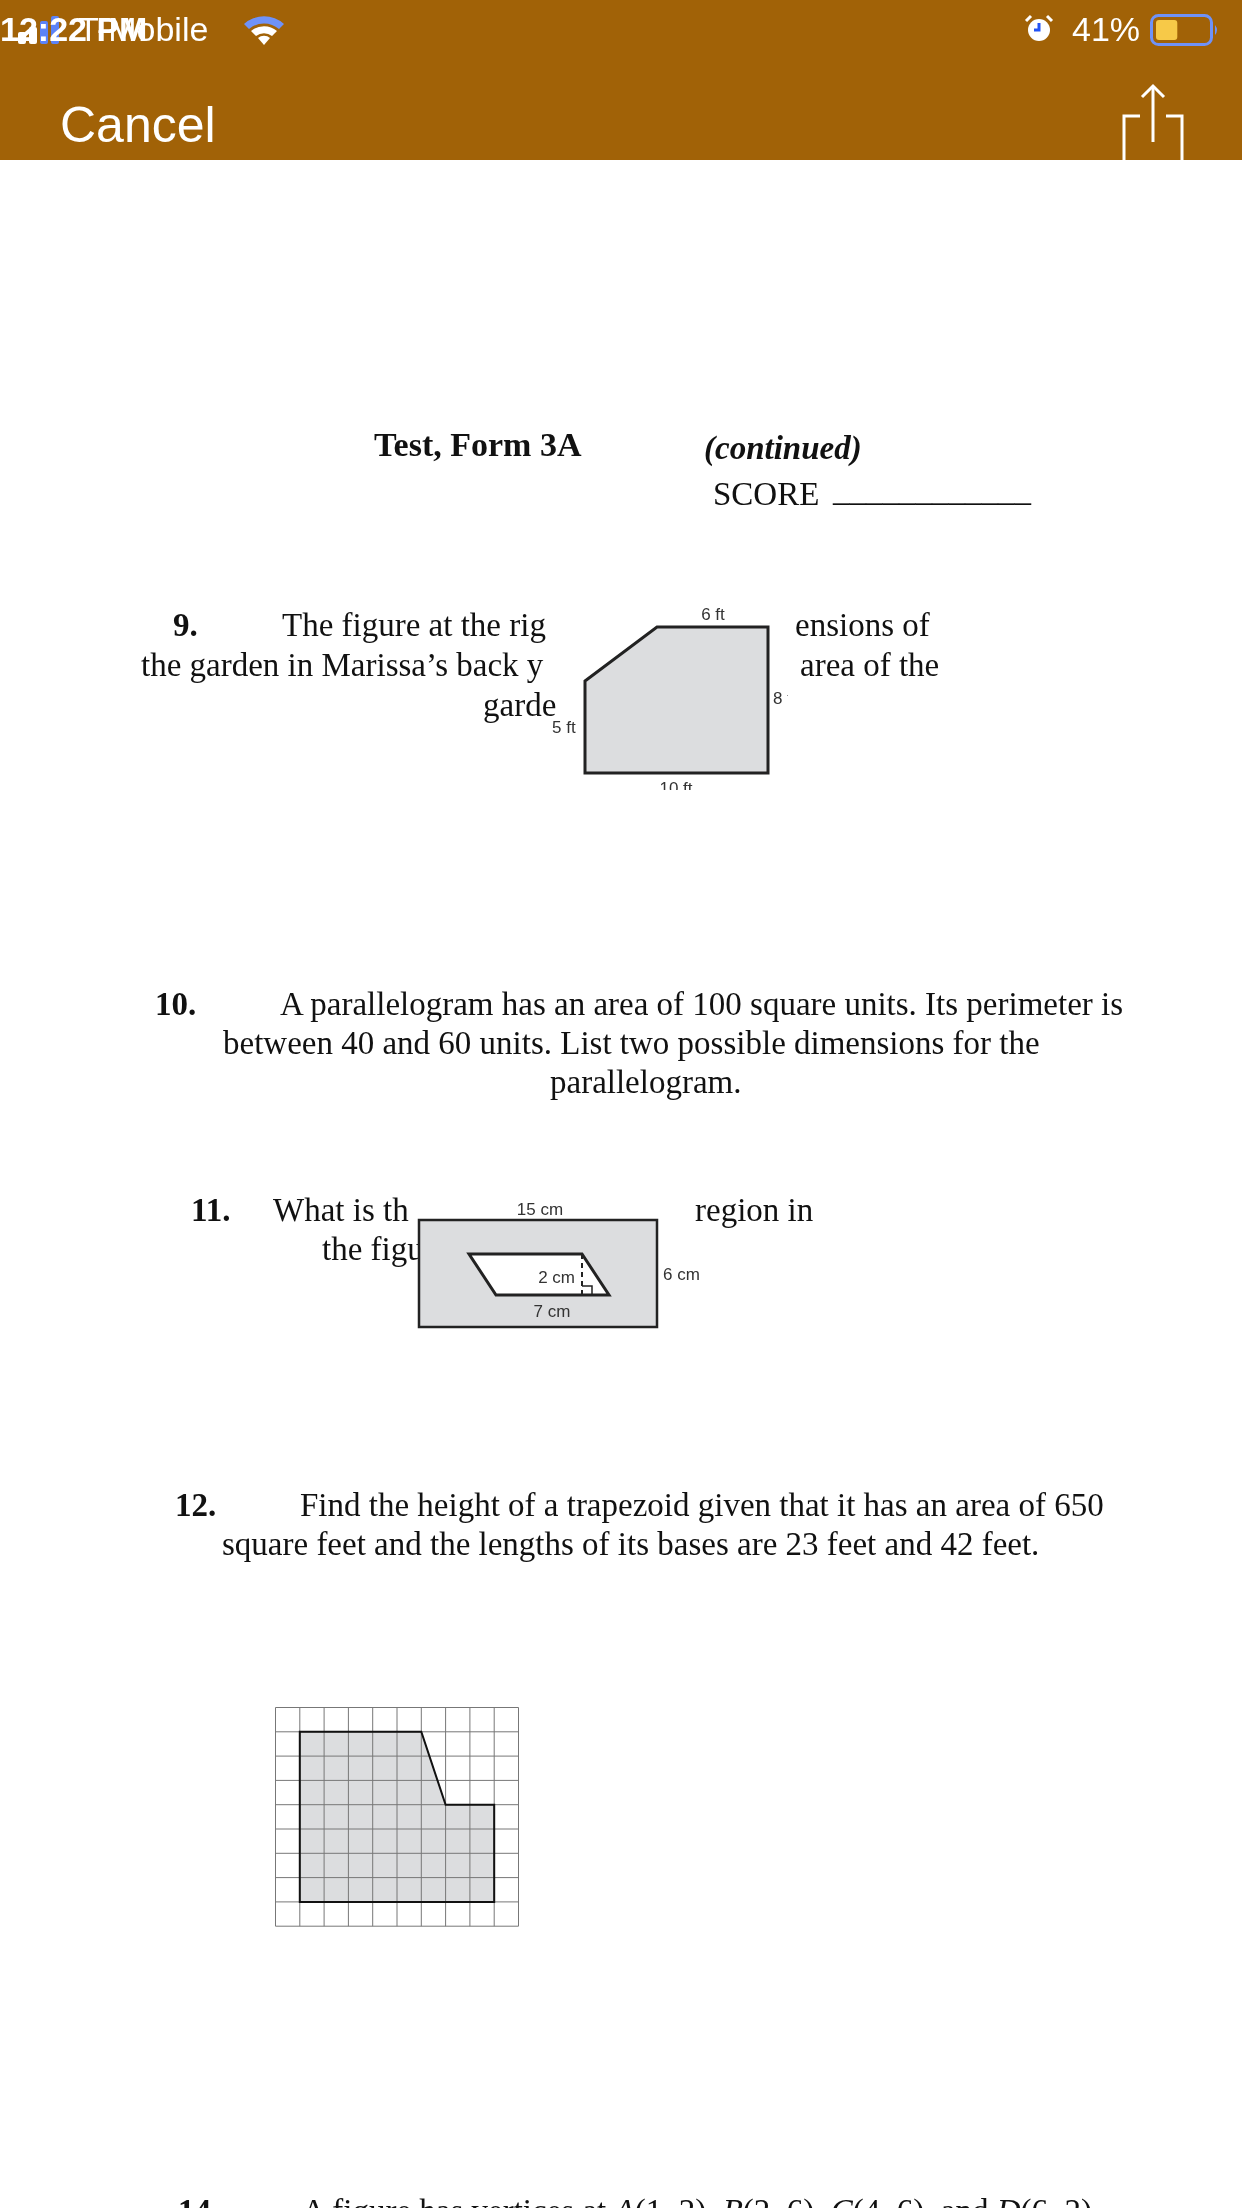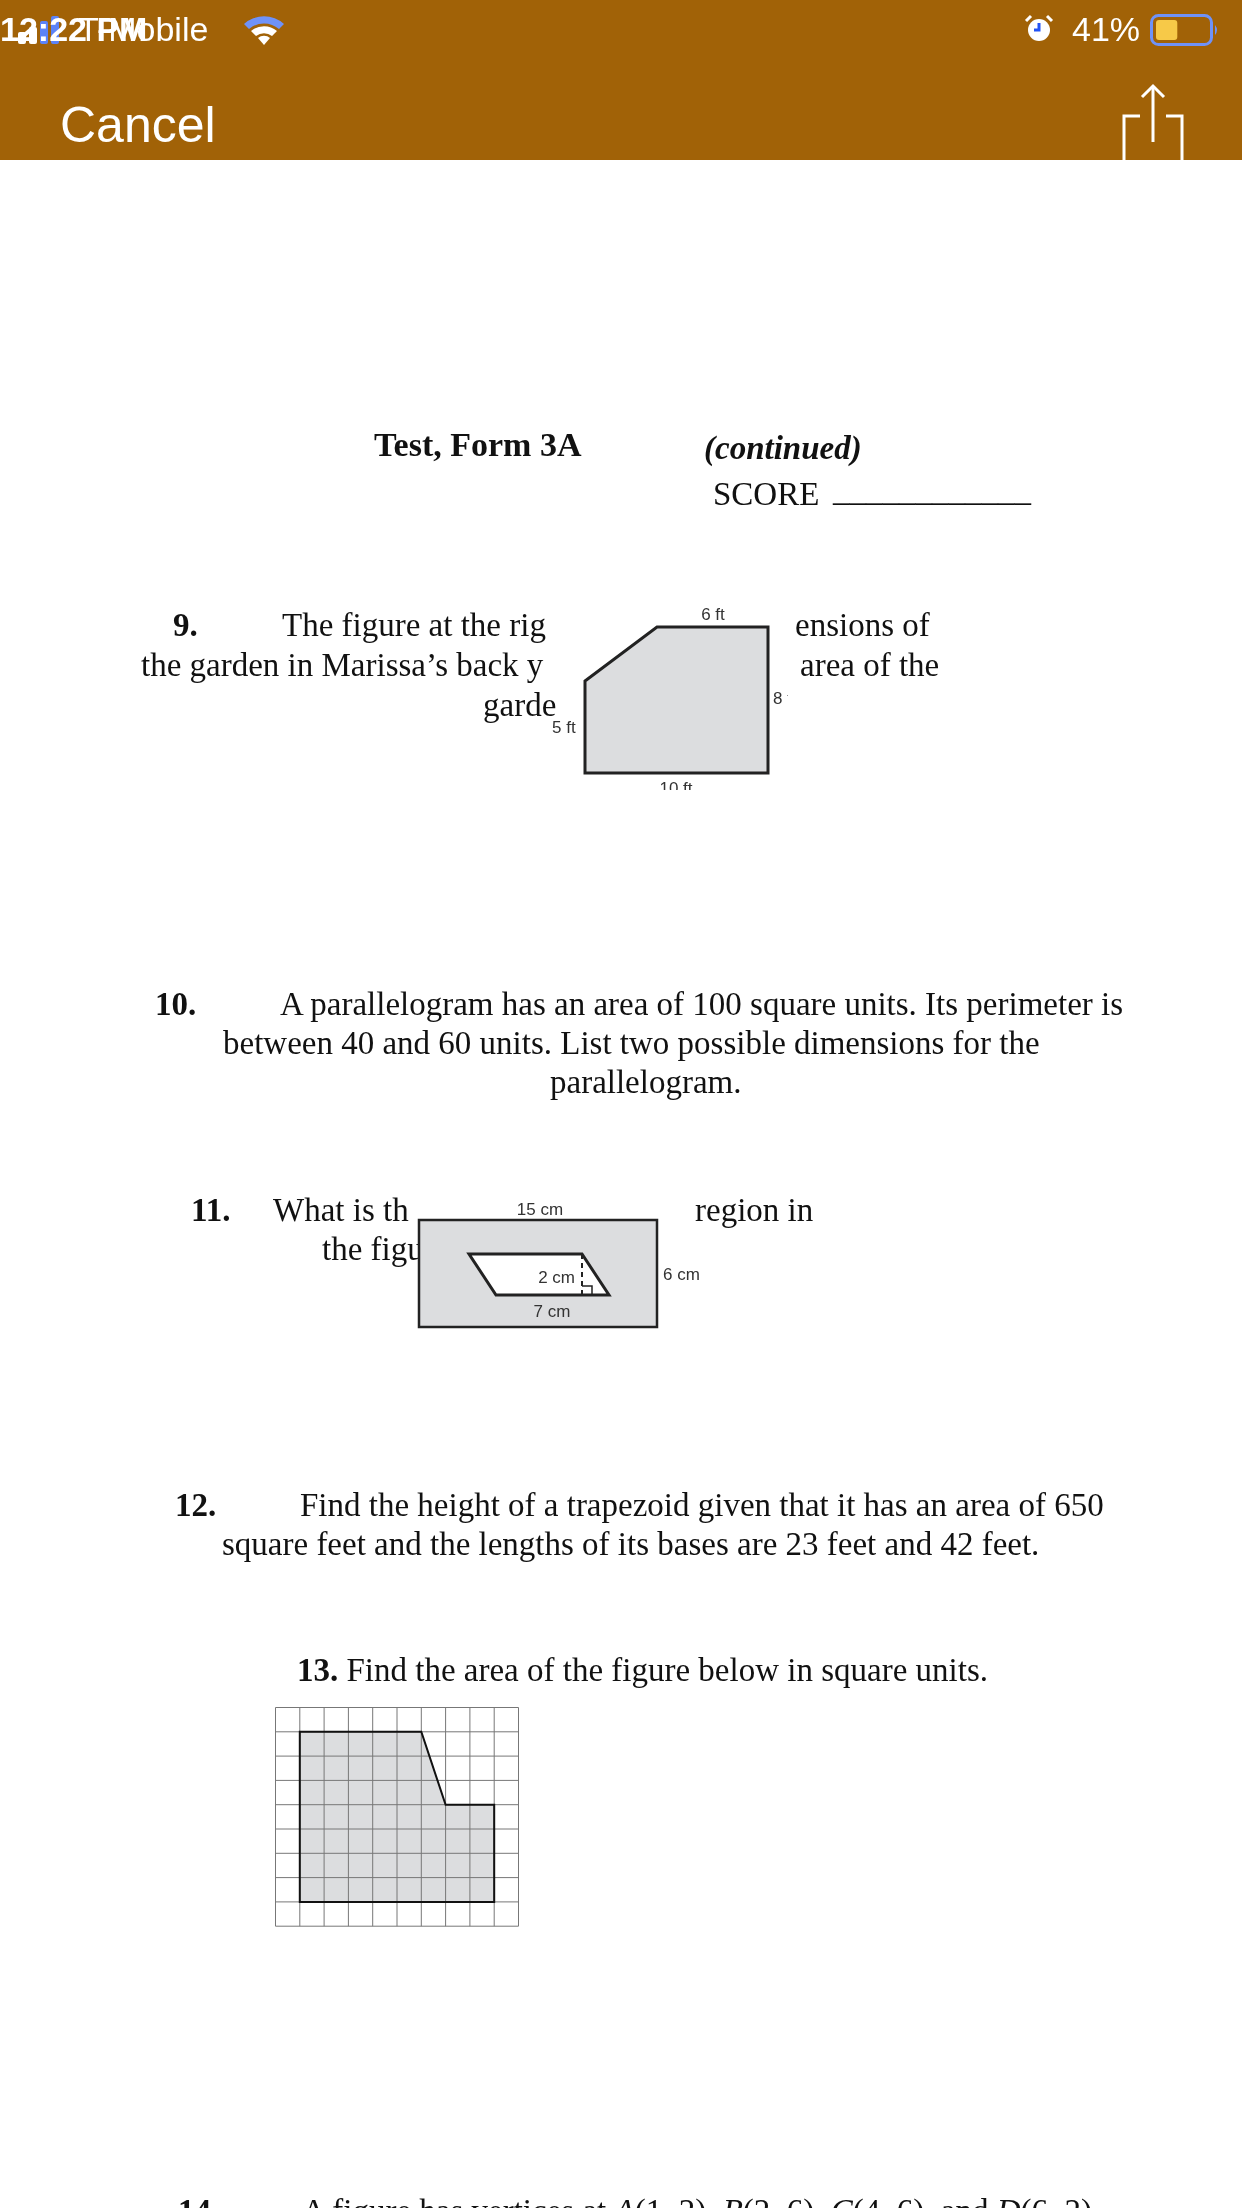--- a/index.html
+++ b/index.html
@@ -104,24 +104,20 @@
     <text class="lbl" x="123" y="20" text-anchor="middle">15 cm</text>
     <text class="lbl" x="246" y="85">6 cm</text>
     <text class="lbl" x="158" y="88" text-anchor="end">2 cm</text>
     <text class="lbl" x="135" y="122" text-anchor="middle">7 cm</text>
   </svg>
 
   <div class="t b" style="left:175px; top:1294px;">12.</div>
   <div class="t" style="left:300px; top:1294px;">Find the height of a trapezoid given that it has an area of 650</div>
   <div class="t" style="left:222px; top:1333px;">square feet and the lengths of its bases are 23 feet and 42 feet.</div>
 
-  <div class="t" style="left:297px; top:1459px;">
-    <span class="b">13.</span>
-    <span>Find the area of the figure below in square units.</span>
-  </div>
 
   <svg id="q13-grid" class="fig" style="left:274px; top:1514px; width:246px; height:221px;" viewBox="0 0 246 221">
       <polygon points="25.8,25.8 147.3,25.8 171.6,98.7 220.2,98.7 220.2,195.9 25.8,195.9" fill="#DCDDDF"></polygon>
       <line x1="1.5" x2="1.5" y1="1.5" y2="220.20000000000002" stroke="#777" stroke-width="1"></line>
       <line x1="25.8" x2="25.8" y1="1.5" y2="220.20000000000002" stroke="#777" stroke-width="1"></line>
       <line x1="50.1" x2="50.1" y1="1.5" y2="220.20000000000002" stroke="#777" stroke-width="1"></line>
       <line x1="74.4" x2="74.4" y1="1.5" y2="220.20000000000002" stroke="#777" stroke-width="1"></line>
       <line x1="98.7" x2="98.7" y1="1.5" y2="220.20000000000002" stroke="#777" stroke-width="1"></line>
       <line x1="123" x2="123" y1="1.5" y2="220.20000000000002" stroke="#777" stroke-width="1"></line>
       <line x1="147.3" x2="147.3" y1="1.5" y2="220.20000000000002" stroke="#777" stroke-width="1"></line>

